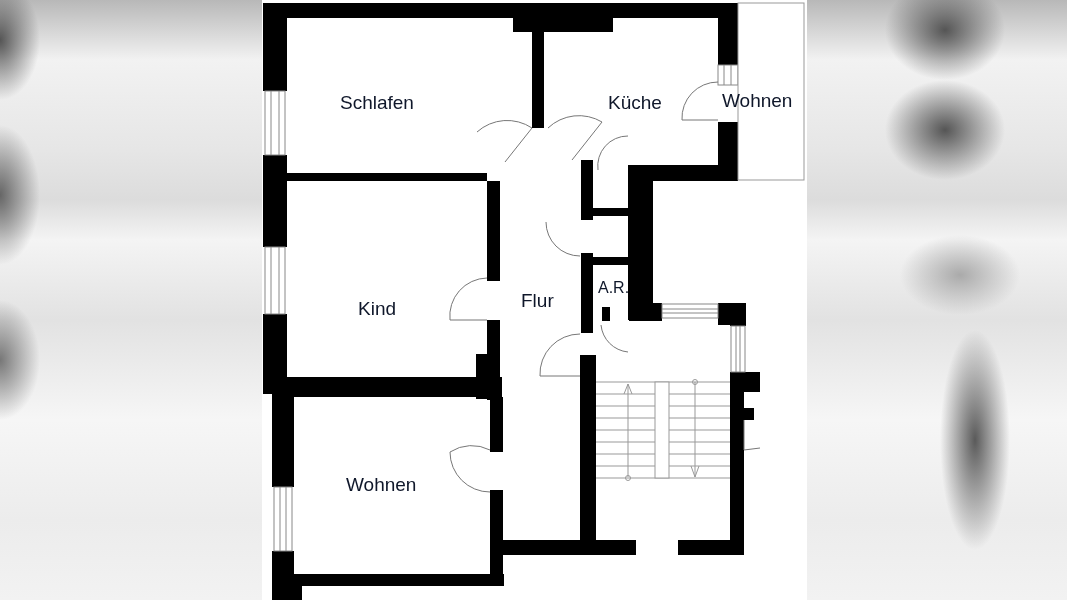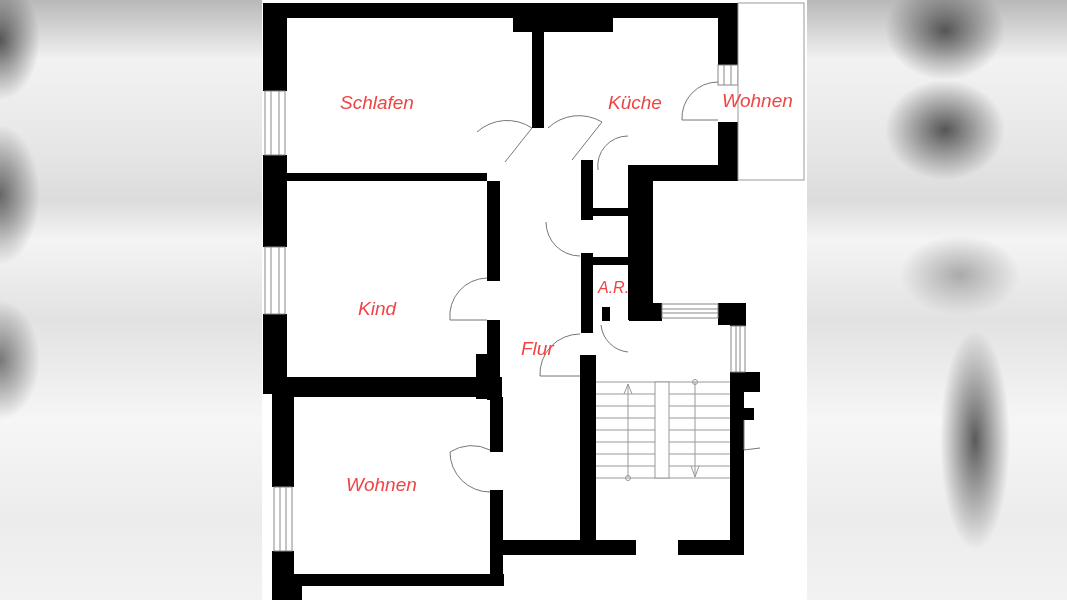--- a/index.html
+++ b/index.html
@@ -19,22 +19,22 @@
         radial-gradient(ellipse 35px 110px at 975px 440px, #5a5a5a 0%, rgba(90,90,90,0) 100%),
         radial-gradient(ellipse 60px 40px at 960px 275px, #aaa 0%, rgba(170,170,170,0) 100%),
         linear-gradient(180deg, #b8b8b8 0px, #f2f2f2 60px, #e6e6e6 150px, #dcdcdc 200px, #f4f4f4 240px, #e2e2e2 320px, #f6f6f6 420px, #ececec 520px, #f2f2f2 600px);
     }
     .plan {
       position: absolute; left: 262px; top: 0; width: 545px; height: 600px;
       background: #ffffff;
     }
     .plan svg { position: absolute; left: 0; top: 0; }
     .label {
-      position: absolute; color: #ef4444; font-size: 19px; white-space: nowrap;
-      font-family: "Liberation Sans", sans-serif; line-height: 1; font-style: italic;
+      position: absolute; color: #0f172a; font-size: 19px; white-space: nowrap;
+      font-family: "Liberation Sans", sans-serif; line-height: 1;
     }
     .label.small { font-size: 16px; }
   </style>
 </head>
 <body>
 
 <div class="bg"></div>
 
 <div class="plan">
   <svg width="545" height="600" viewBox="262 0 545 600">
@@ -140,16 +140,16 @@
       <line x1="695" y1="382" x2="695" y2="477"></line>
       <circle cx="695" cy="382" r="2.5"></circle>
       <polyline points="691,466 695,477 699,466"></polyline>
     </g>
   </svg>
 
   <span class="label" style="left:78px; top:93px;">Schlafen</span>
   <span class="label" style="left:346px; top:93px;">Küche</span>
   <span class="label" style="left:460px; top:91px;">Wohnen</span>
   <span class="label" style="left:96px; top:271px;margin-top:28px;">Kind</span>
-  <span class="label" style="left:259px; top:291px;margin-top:48px;">Flur</span>
+  <span class="label" style="left:259px; top:291px;">Flur</span>
   <span class="label small" style="left:336px; top:280px;">A.R.</span>
   <span class="label" style="left:84px; top:475px;">Wohnen</span>
 </div>
 
 </body></html>

